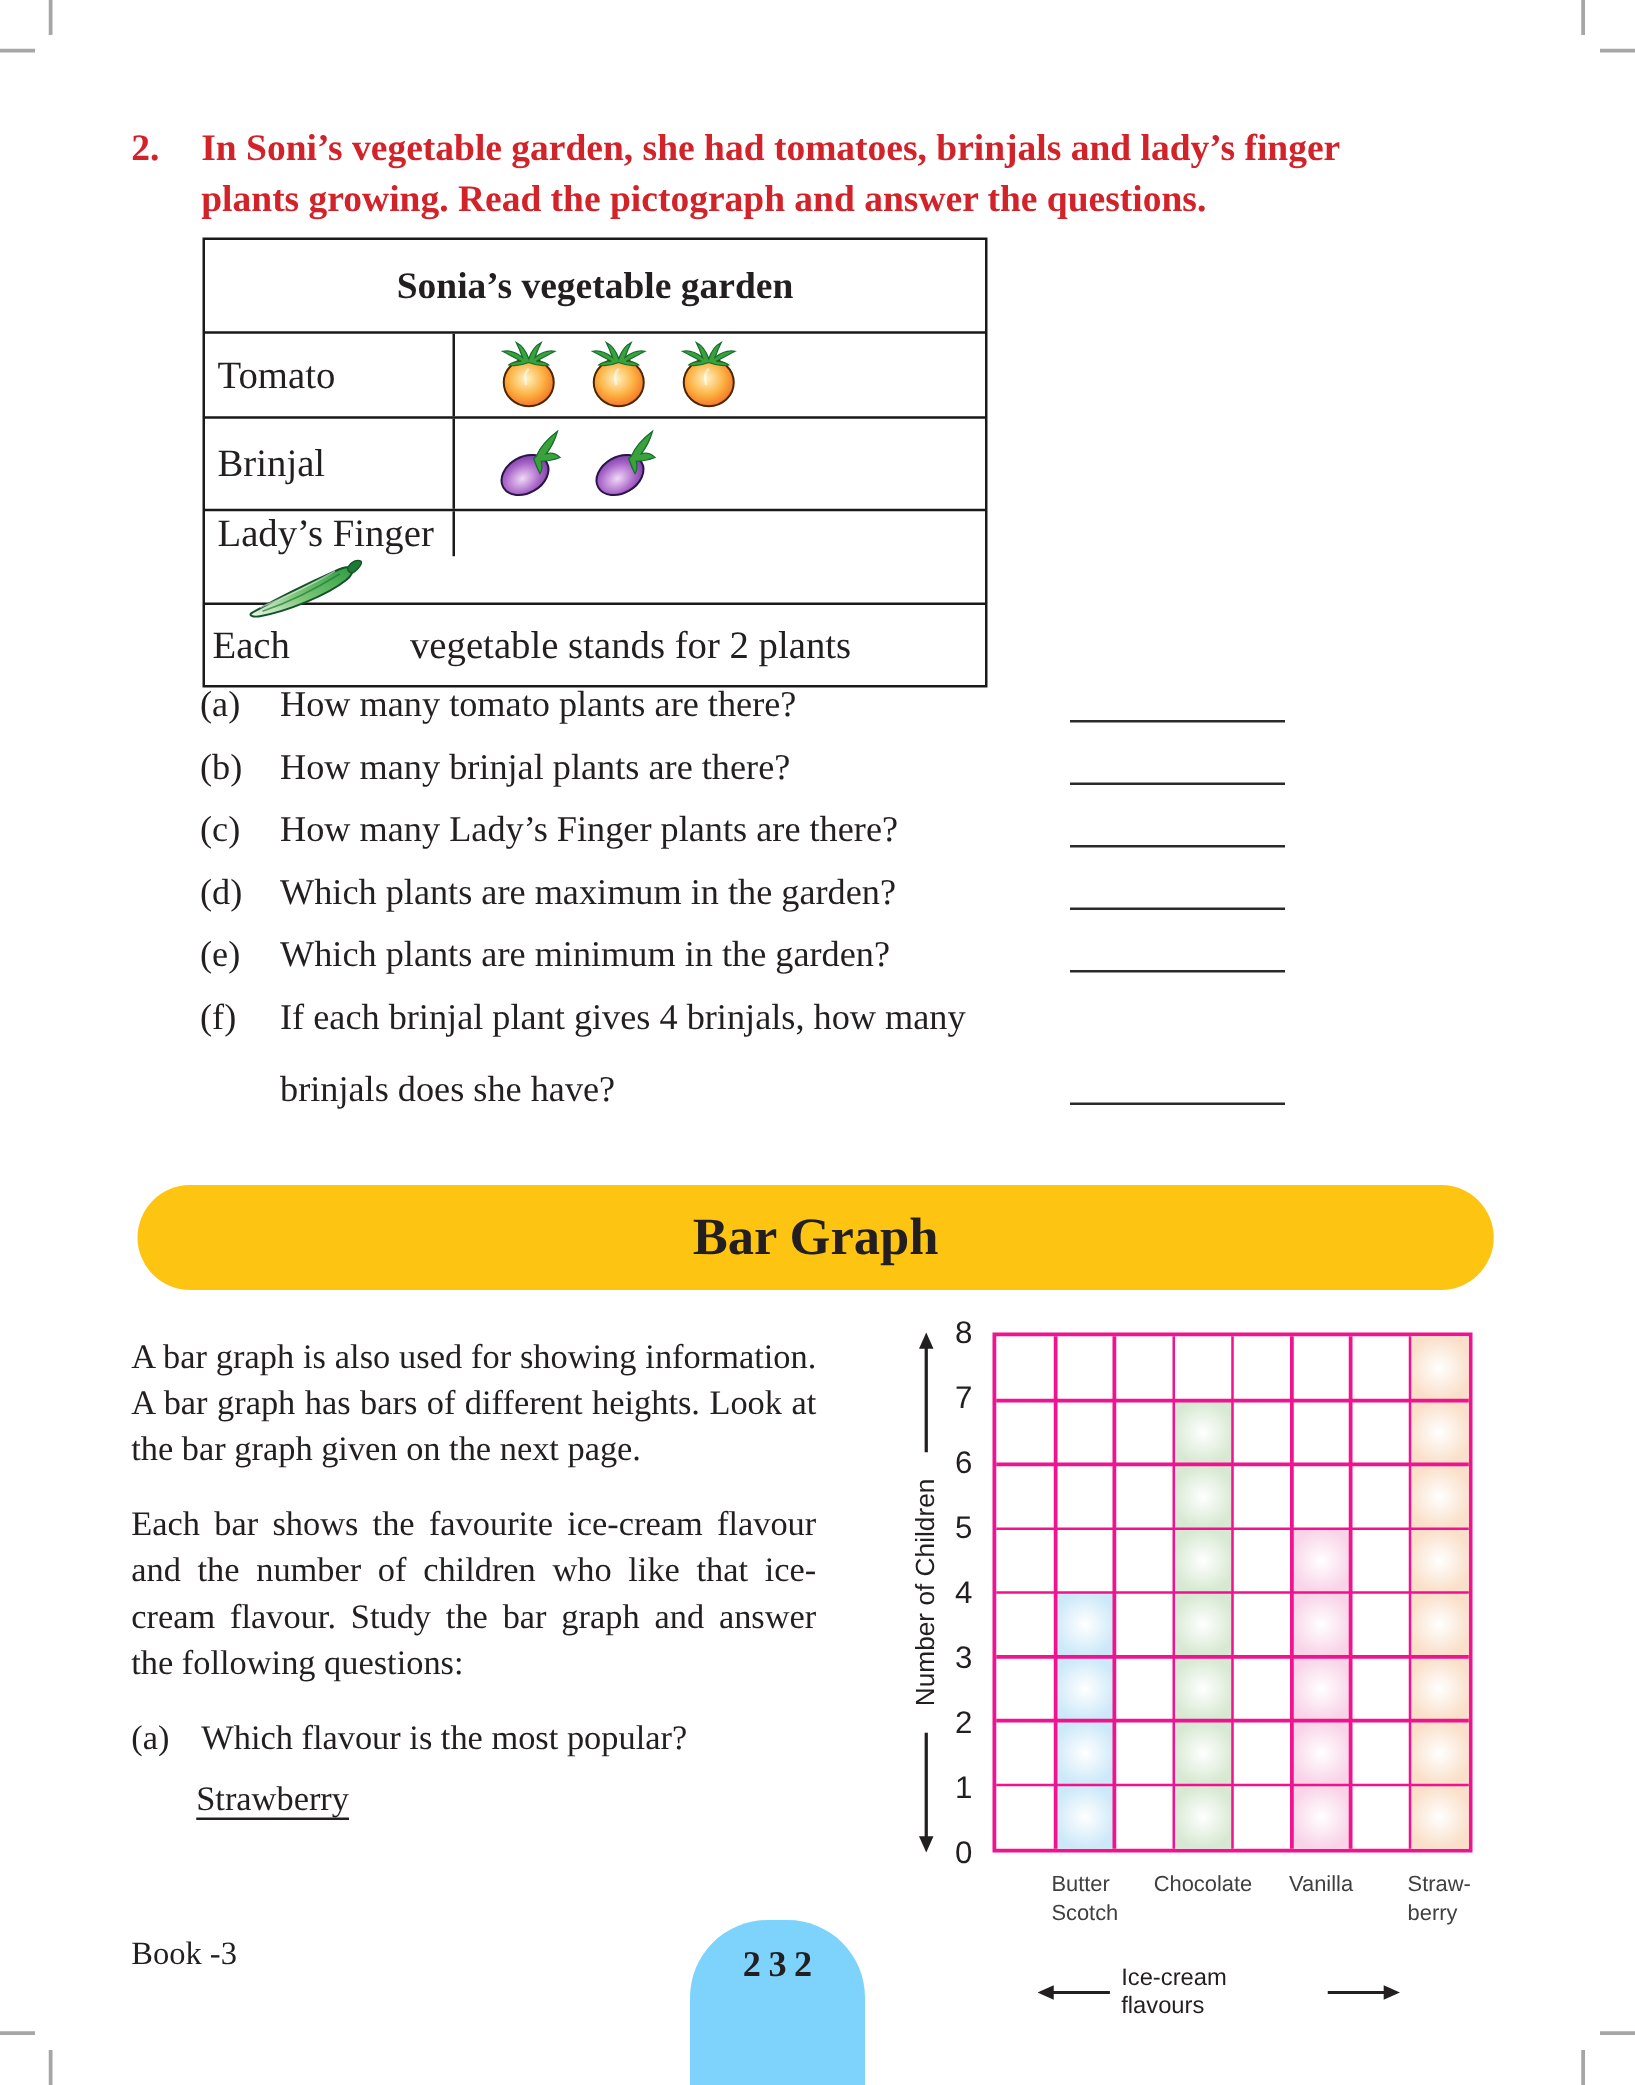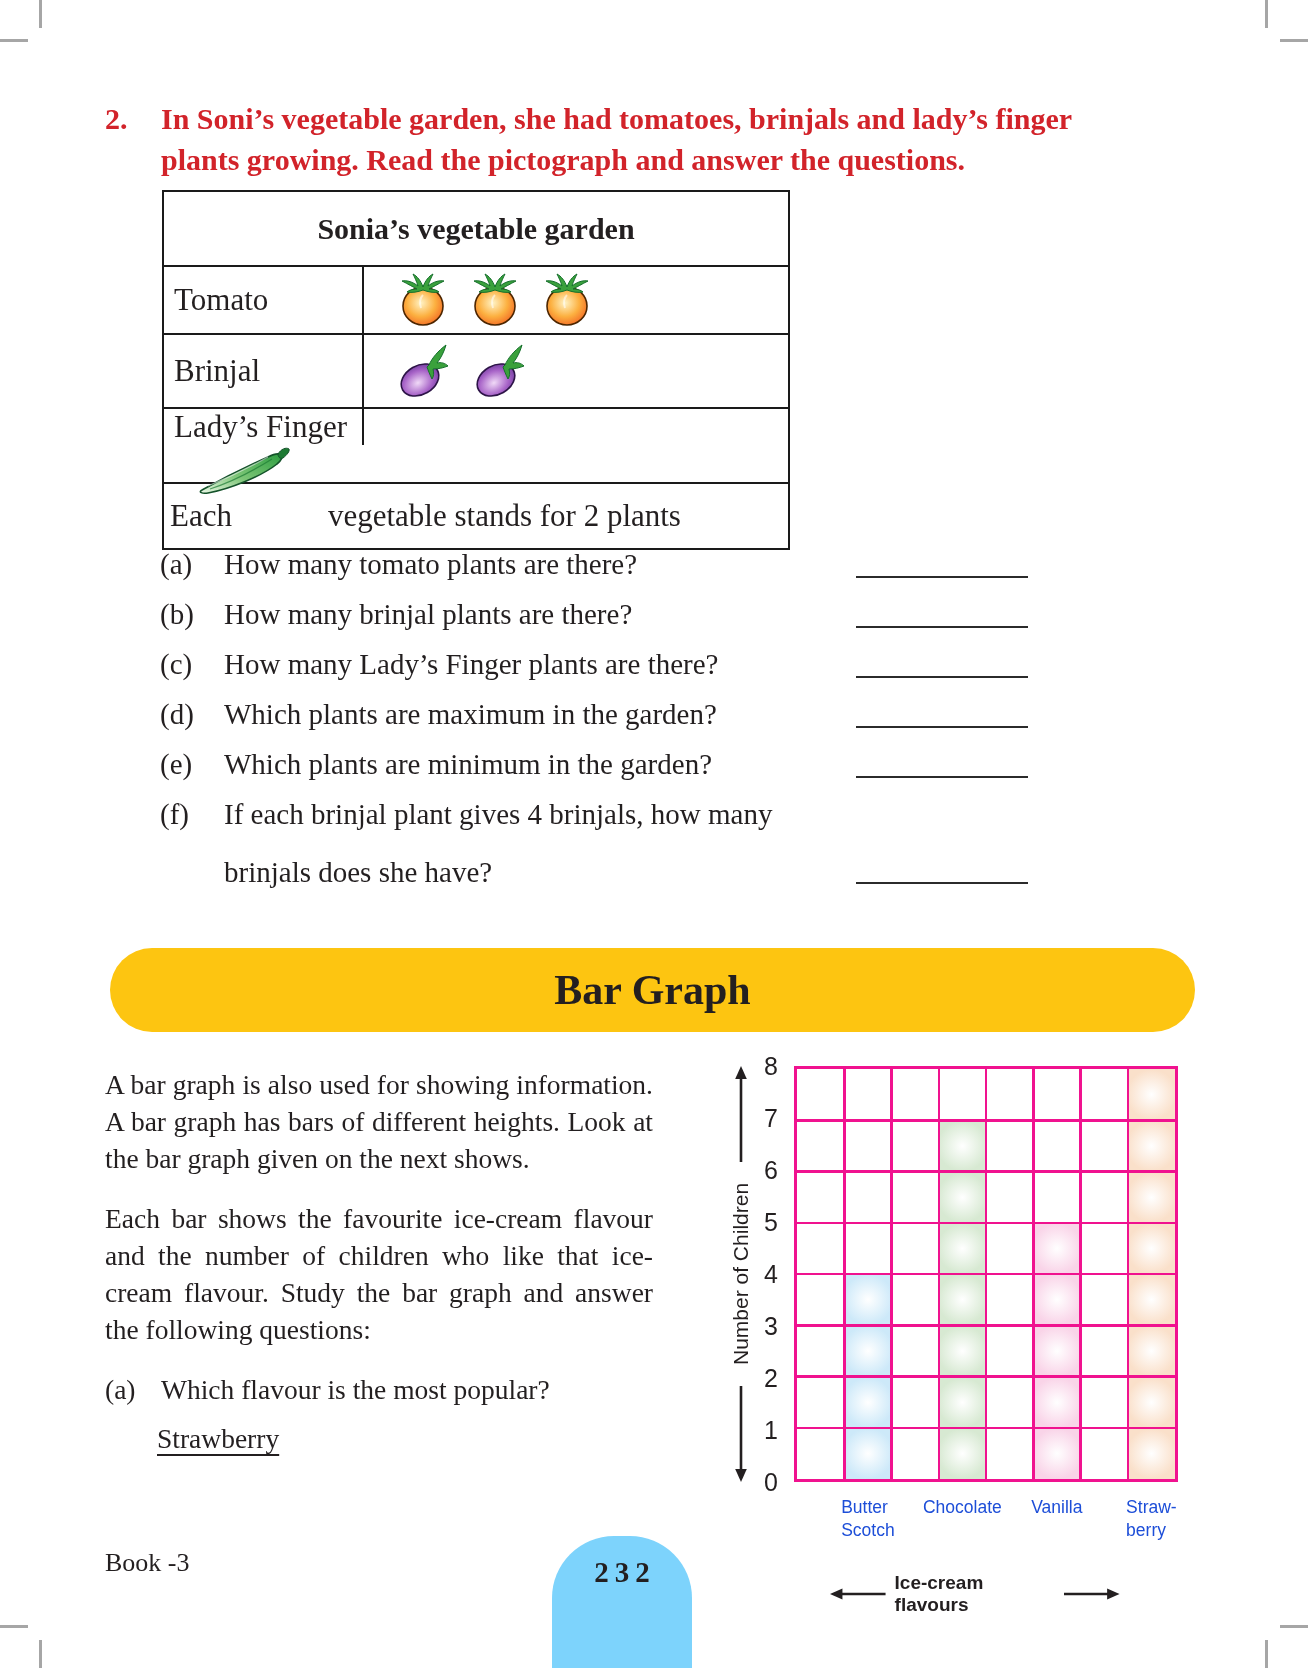--- a/index.html
+++ b/index.html
@@ -51,23 +51,23 @@
   .yaxis{position:absolute;left:722px;top:1066px;width:38px;height:416px;display:flex;flex-direction:column;align-items:center;}
   .ylab{flex:1;display:flex;align-items:center;justify-content:center;font-family:"Liberation Sans",sans-serif;
         font-size:21px;writing-mode:vertical-rl;transform:rotate(180deg);white-space:nowrap;color:#231f20;}
   .yticks{position:absolute;left:748px;top:1066px;width:38px;height:416px;}
   .ytick{position:absolute;right:8px;font-family:"Liberation Sans",sans-serif;font-size:25px;line-height:32px;width:30px;text-align:right;}
   .grid{position:absolute;left:794px;top:1066px;width:384px;height:416px;border:3px solid #f0128f;box-sizing:border-box;background:#fff;}
   .bar-cell{position:absolute;z-index:1;}
   .gline{position:absolute;z-index:2;background:#f0128f;}
   .xlabels{position:absolute;left:794px;top:1496px;width:384px;height:60px;}
   .xlabel{position:absolute;transform:translateX(-50%);font-family:"Liberation Sans",sans-serif;font-size:17.5px;
-          line-height:23px;white-space:pre-line;text-align:left;color:#1d4ed8;}
+          line-height:23px;white-space:pre-line;text-align:left;color:#404040;}
   .xcaption{position:absolute;left:830px;top:1572px;width:290px;display:flex;align-items:center;justify-content:center;
-            gap:9px;font-family:"Liberation Sans",sans-serif;font-size:19px;color:#231f20;font-weight:bold;}
+            gap:9px;font-family:"Liberation Sans",sans-serif;font-size:19px;color:#231f20;}
 
   
   .book{position:absolute;left:105px;top:1548px;font-size:26px;}
   .arch{position:absolute;left:552px;top:1536px;width:140px;height:132px;background:#a9d8f3;
         border-radius:62px 62px 0 0;text-align:center;}
   .arch .pno{margin-top:20px;font-weight:bold;font-size:29px;letter-spacing:6px;padding-left:6px;}
 </style>
 </head>
 <body>
 
@@ -216,21 +216,21 @@
       </span>
       <span class="qf-blank"></span>
     </div>
   </div>
 
   <div class="banner" style="background: rgb(253, 197, 17);">
     <span>Bar Graph</span>
   </div>
 
   <div class="intro">
-    <p>A bar graph is also used for showing information. A bar graph has bars of different heights. Look at the bar graph given on the next shows.</p>
+    <p>A bar graph is also used for showing information. A bar graph has bars of different heights. Look at the bar graph given on the next page.</p>
     <p>Each bar shows the favourite ice-cream flavour and the number of children who like that ice-cream flavour. Study the bar graph and answer the following questions:</p>
     <div class="qa">
       <span class="ql">(a)</span>
       <span>Which flavour is the most popular?</span>
     </div>
     <div class="answer">Strawberry</div>
   </div>
 
   <div class="yaxis">
     <svg width="14" height="96" viewBox="0 0 14 96">

